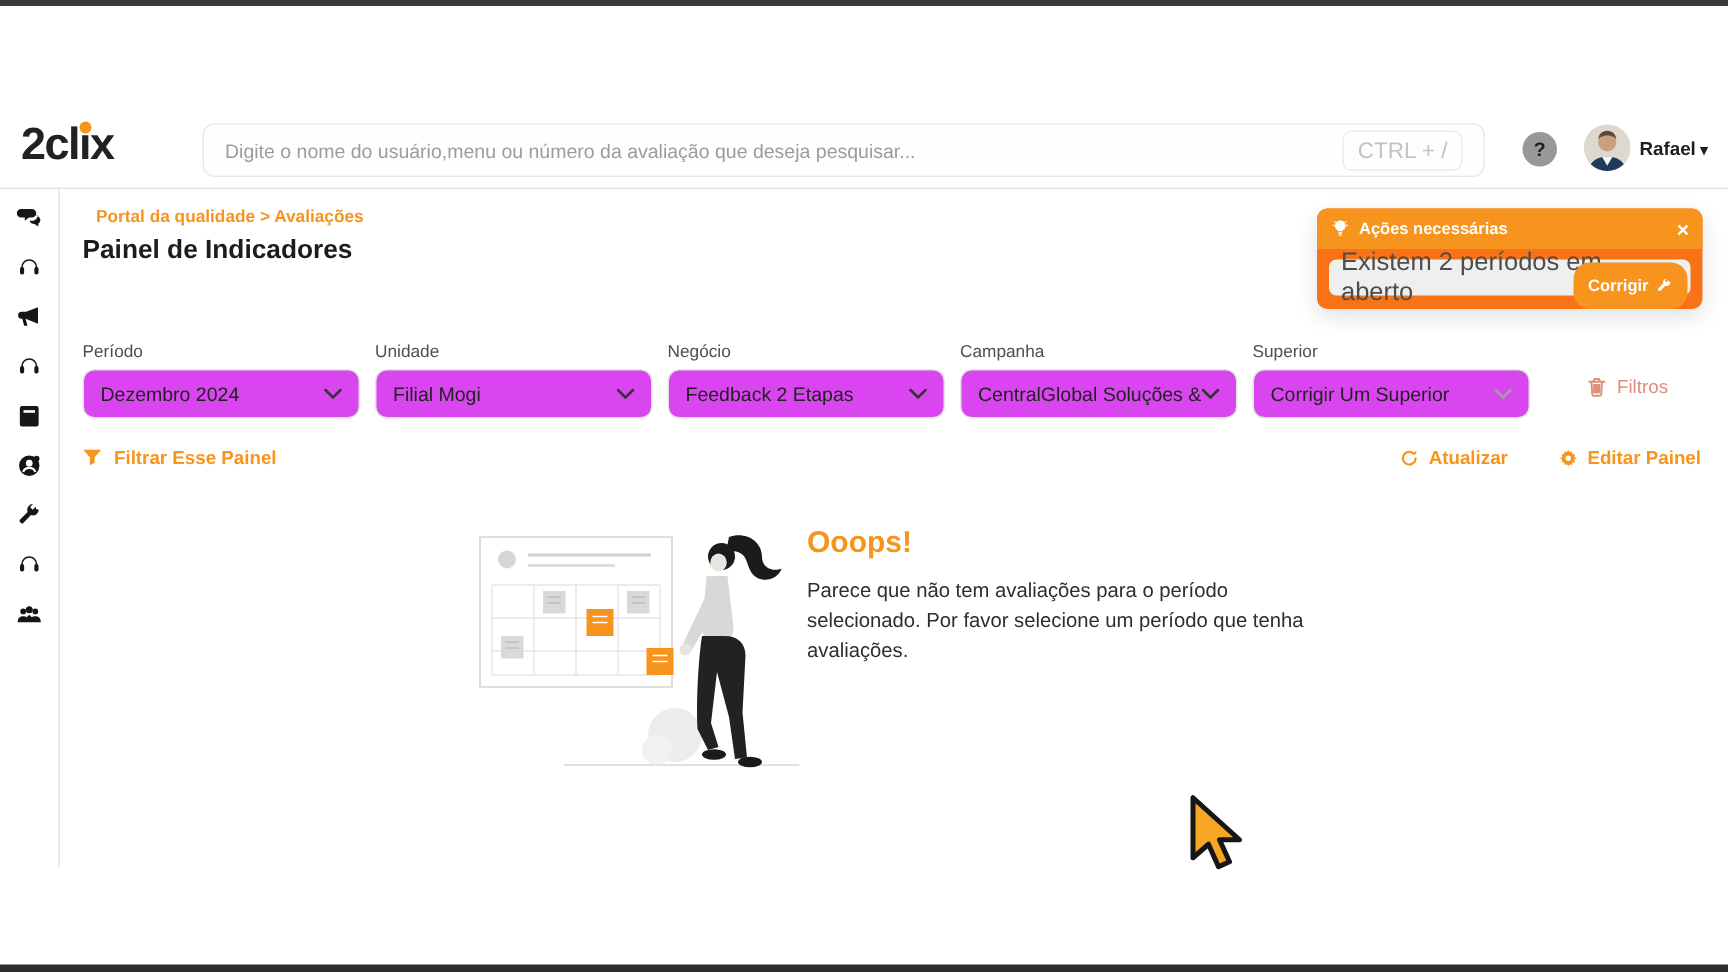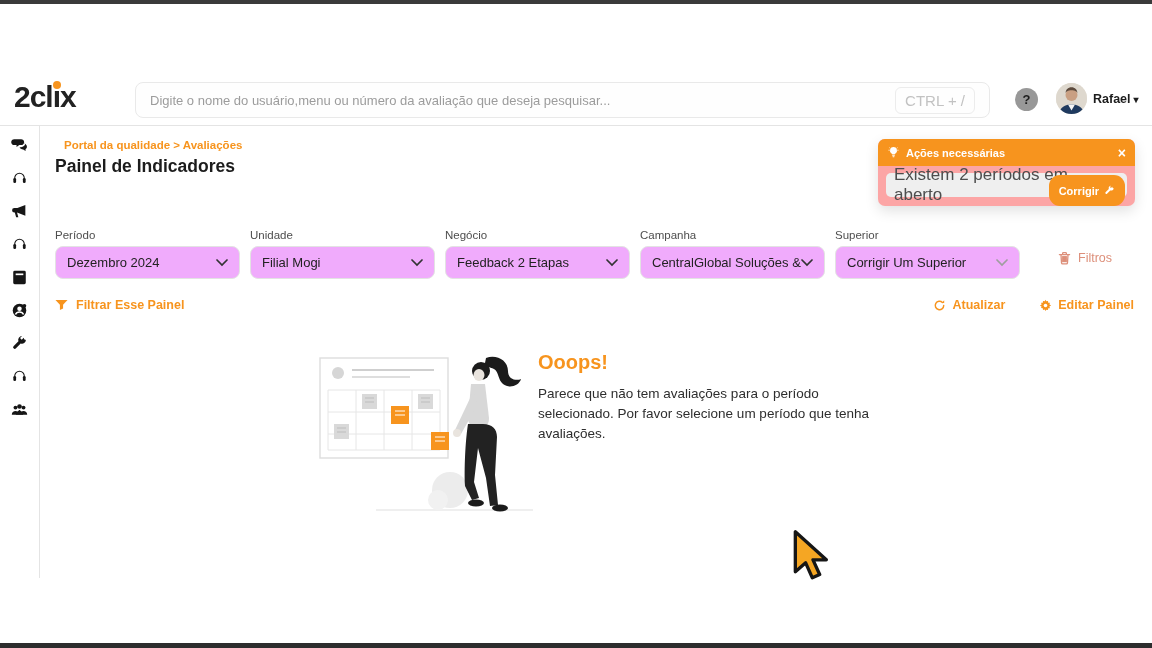--- a/index.html
+++ b/index.html
@@ -26,31 +26,31 @@
   
   .sidebar { position:absolute; left:0; top:126px; width:40px; height:452px; border-right:1px solid #e4e4e4; display:flex; flex-direction:column; align-items:center; padding-top:10px; gap:15px; background:#fff; }
   .side-icon { width:18px; height:18px; display:flex; align-items:center; justify-content:center; cursor:pointer; }
   .side-icon svg { width:17px; height:17px; fill:#161616; stroke:#161616; }
 
   
   .breadcrumb { position:absolute; left:64px; top:139px; font-size:11.5px; font-weight:700; color:#f7941e; }
   .page-title { position:absolute; left:55px; top:156px; font-size:17.5px; font-weight:700; color:#1c1c1c; }
 
   
-  .notif { position:absolute; left:878px; top:139px; width:257px; border-radius:7px; box-shadow:0 5px 14px rgba(0,0,0,.12); background:#fca5a5; z-index:10; }
+  .notif { position:absolute; left:878px; top:139px; width:257px; border-radius:7px; box-shadow:0 5px 14px rgba(0,0,0,.12); background:#f97316; z-index:10; }
   .notif-head { background:#f7941e; border-radius:7px 7px 0 0; height:27px; display:flex; align-items:center; padding:0 9px; color:#fff; }
   .notif-title { font-size:11px; font-weight:700; margin-left:6px; flex:1; }
   .notif-close { font-size:14px; font-weight:700; cursor:pointer; line-height:1; }
   .notif-body { padding:7px 8px 9px 8px; position:relative; }
   .notif-pill { background:#efefef; border-radius:5px; height:24px; display:flex; align-items:center; padding:0 8px; font-size:17px; color:#4d4d4d; width:100%; }
   .notif-action { position:absolute; right:10px; top:9px; background:#f7941e; border:none; color:#fff; font-size:11px; font-weight:700; border-radius:11px; height:31px; padding:0 10px; display:flex; align-items:center; gap:5px; cursor:pointer; font-family:"Liberation Sans",sans-serif; }
 
   
   .f-label { position:absolute; top:229px; font-size:11.5px; color:#4e4e4e; }
-  .f-box { position:absolute; top:246px; width:185px; height:33px; border:1px solid #e3e3e3; border-radius:8px; background:#f0abfc; display:flex; align-items:center; justify-content:space-between; padding:4px 11px; font-size:13px; color:#222; cursor:pointer; }
+  .f-box { position:absolute; top:246px; width:185px; height:33px; border:1px solid #e3e3e3; border-radius:8px; background:#d946ef; display:flex; align-items:center; justify-content:space-between; padding:4px 11px; font-size:13px; color:#222; cursor:pointer; }
   .f-box .val { white-space:nowrap; overflow:hidden; max-width:152px; }
   .chev { flex:0 0 auto; margin-left:4px; }
   .filters-clear { position:absolute; left:1058px; top:251px; display:flex; align-items:center; gap:7px; color:#dd8f7a; font-size:12.5px; cursor:pointer; }
   .row2-left { position:absolute; left:55px; top:298px; display:flex; align-items:center; gap:8px; color:#f7941e; font-size:12.5px; font-weight:600; cursor:pointer; }
   .row2-right { position:absolute; right:18px; top:298px; display:flex; align-items:center; gap:34px; }
   .link-orange { display:flex; align-items:center; gap:6px; color:#f7941e; font-size:12.5px; font-weight:600; cursor:pointer; }
 
   
   .illus { position:absolute; left:318px; top:350px; }
   .oops-title { position:absolute; left:538px; top:351px; font-size:20px; font-weight:700; color:#f7941e; }

